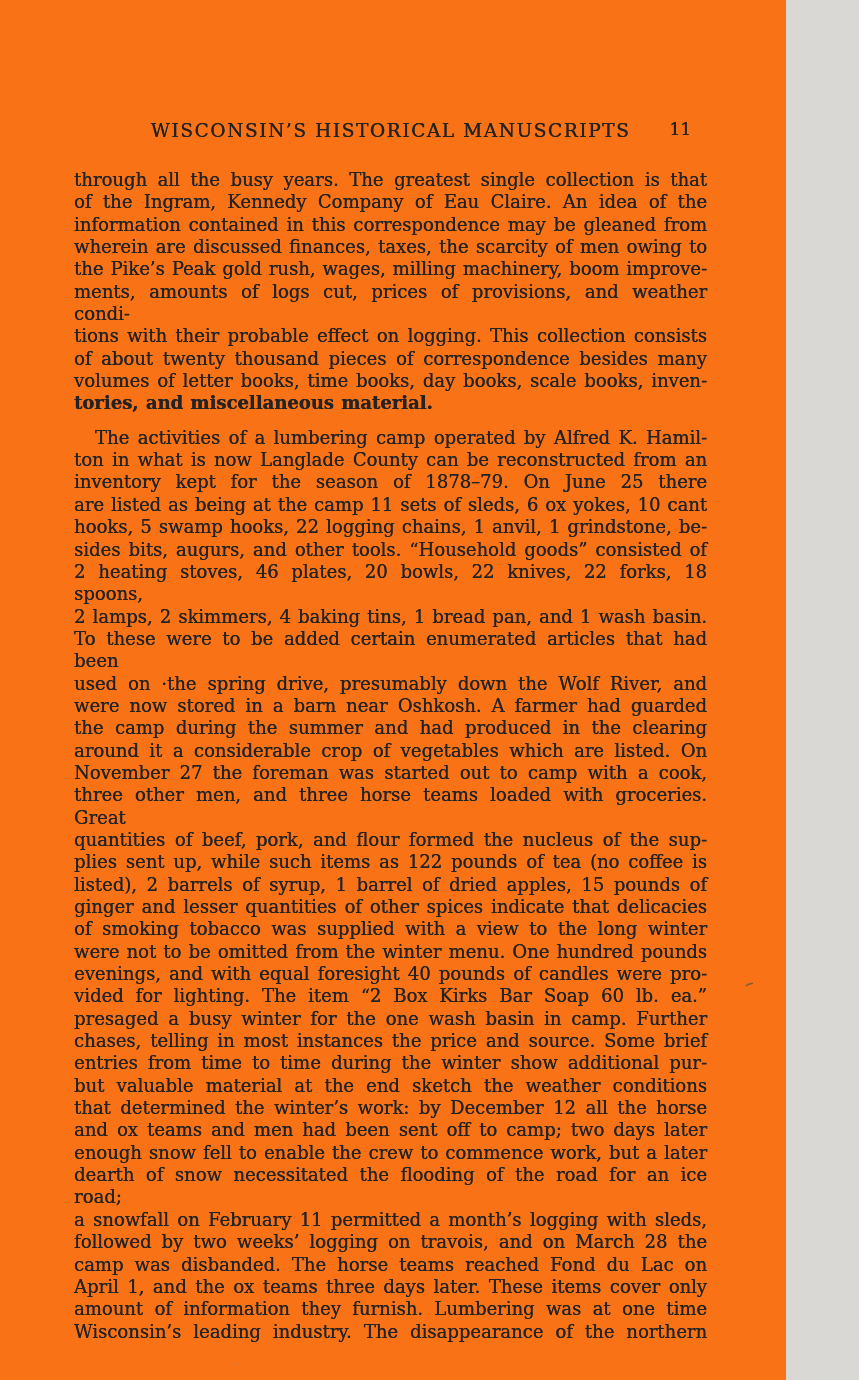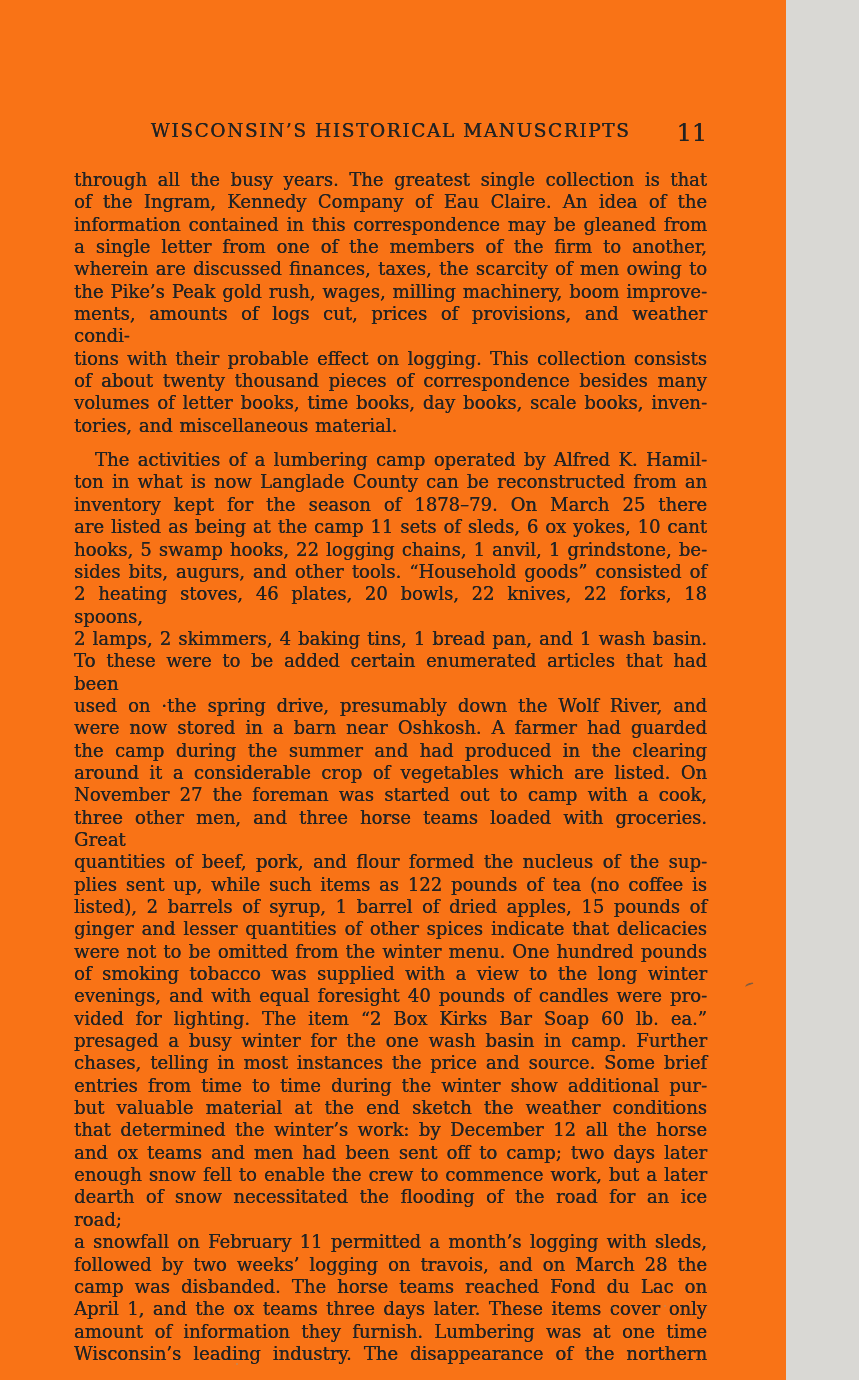--- a/index.html
+++ b/index.html
@@ -45,94 +45,94 @@
     display: block;
     text-align: center;
     font-size: 18.5px;
     letter-spacing: 1.6px;
     white-space: nowrap;
     color: #232323;
     text-shadow: 0.35px 0 0 #232323;
   }
   .page-number {
     position: absolute;
-    right: 0;
+    right: 16px;
     top: -1px;
-    font-size: 24px;
+    font-size: 17px;
     text-shadow: 0.35px 0 0 #232323;
   }
   .body-text {
     position: absolute;
     left: 74px;
     top: 169px;
     width: 633px;
     font-size: 18px;
     line-height: 22.35px;
     text-shadow: 0.3px 0 0 #2a2a2a;
   }
   .para { margin: 0; padding: 0; }
   .para + .para { margin-top: 12px; }
   .line {
     text-align: justify;
     text-align-last: justify;
     word-spacing: 1px;
   }
   .line.endline {
     text-align-last: left;
+    font-weight: bold;
   }
   .line.indent {
     text-indent: 21px;
   }
 </style>
 </head>
 <body>
 
 <div class="page">
 
   <div class="header">
     <span class="running-title">WISCONSIN’S HISTORICAL MANUSCRIPTS</span>
     <span class="page-number">11</span>
   </div>
 
   <div class="body-text">
       <div class="para">
         <div class="line">through all the busy years.  The greatest single collection is that</div>
         <div class="line">of the Ingram, Kennedy Company of Eau Claire.  An idea of the</div>
         <div class="line">information contained in this correspondence may be gleaned from</div>
-        <div class="line">a single letter from one of the members of the firm to another,</div>
         <div class="line">wherein are discussed finances, taxes, the scarcity of men owing to</div>
         <div class="line">the Pike’s Peak gold rush, wages, milling machinery, boom improve-</div>
         <div class="line">ments, amounts of logs cut, prices of provisions, and weather condi-</div>
         <div class="line">tions with their probable effect on logging.  This collection consists</div>
         <div class="line">of about twenty thousand pieces of correspondence besides many</div>
         <div class="line">volumes of letter books, time books, day books, scale books, inven-</div>
         <div class="line endline">tories, and miscellaneous material.</div>
       </div>
       <div class="para">
         <div class="line indent">The activities of a lumbering camp operated by Alfred K. Hamil-</div>
         <div class="line">ton in what is now Langlade County can be reconstructed from an</div>
-        <div class="line">inventory kept for the season of 1878–79.  On March 25 there</div>
+        <div class="line">inventory kept for the season of 1878–79.  On June 25 there</div>
         <div class="line">are listed as being at the camp 11 sets of sleds, 6 ox yokes, 10 cant</div>
         <div class="line">hooks, 5 swamp hooks, 22 logging chains, 1 anvil, 1 grindstone, be-</div>
         <div class="line">sides bits, augurs, and other tools.  “Household goods” consisted of</div>
         <div class="line">2 heating stoves, 46 plates, 20 bowls, 22 knives, 22 forks, 18 spoons,</div>
         <div class="line">2 lamps, 2 skimmers, 4 baking tins, 1 bread pan, and 1 wash basin.</div>
         <div class="line">To these were to be added certain enumerated articles that had been</div>
         <div class="line">used on ·the spring drive, presumably down the Wolf River, and</div>
         <div class="line">were now stored in a barn near Oshkosh.  A farmer had guarded</div>
         <div class="line">the camp during the summer and had produced in the clearing</div>
         <div class="line">around it a considerable crop of vegetables which are listed.  On</div>
         <div class="line">November 27 the foreman was started out to camp with a cook,</div>
         <div class="line">three other men, and three horse teams loaded with groceries.  Great</div>
         <div class="line">quantities of beef, pork, and flour formed the nucleus of the sup-</div>
         <div class="line">plies sent up, while such items as 122 pounds of tea (no coffee is</div>
         <div class="line">listed), 2 barrels of syrup, 1 barrel of dried apples, 15 pounds of</div>
         <div class="line">ginger and lesser quantities of other spices indicate that delicacies</div>
+        <div class="line">of smoking tobacco was supplied with a view to the long winter</div>
         <div class="line">were not to be omitted from the winter menu.  One hundred pounds</div>
-        <div class="line">of smoking tobacco was supplied with a view to the long winter</div>
         <div class="line">evenings, and with equal foresight 40 pounds of candles were pro-</div>
         <div class="line">vided for lighting.  The item “2 Box Kirks Bar Soap 60 lb. ea.”</div>
         <div class="line">presaged a busy winter for the one wash basin in camp.  Further</div>
         <div class="line">chases, telling in most instances the price and source.  Some brief</div>
         <div class="line">entries from time to time during the winter show additional pur-</div>
         <div class="line">but valuable material at the end sketch the weather conditions</div>
         <div class="line">that determined the winter’s work: by December 12 all the horse</div>
         <div class="line">and ox teams and men had been sent off to camp; two days later</div>
         <div class="line">enough snow fell to enable the crew to commence work, but a later</div>
         <div class="line">dearth of snow necessitated the flooding of the road for an ice road;</div>

